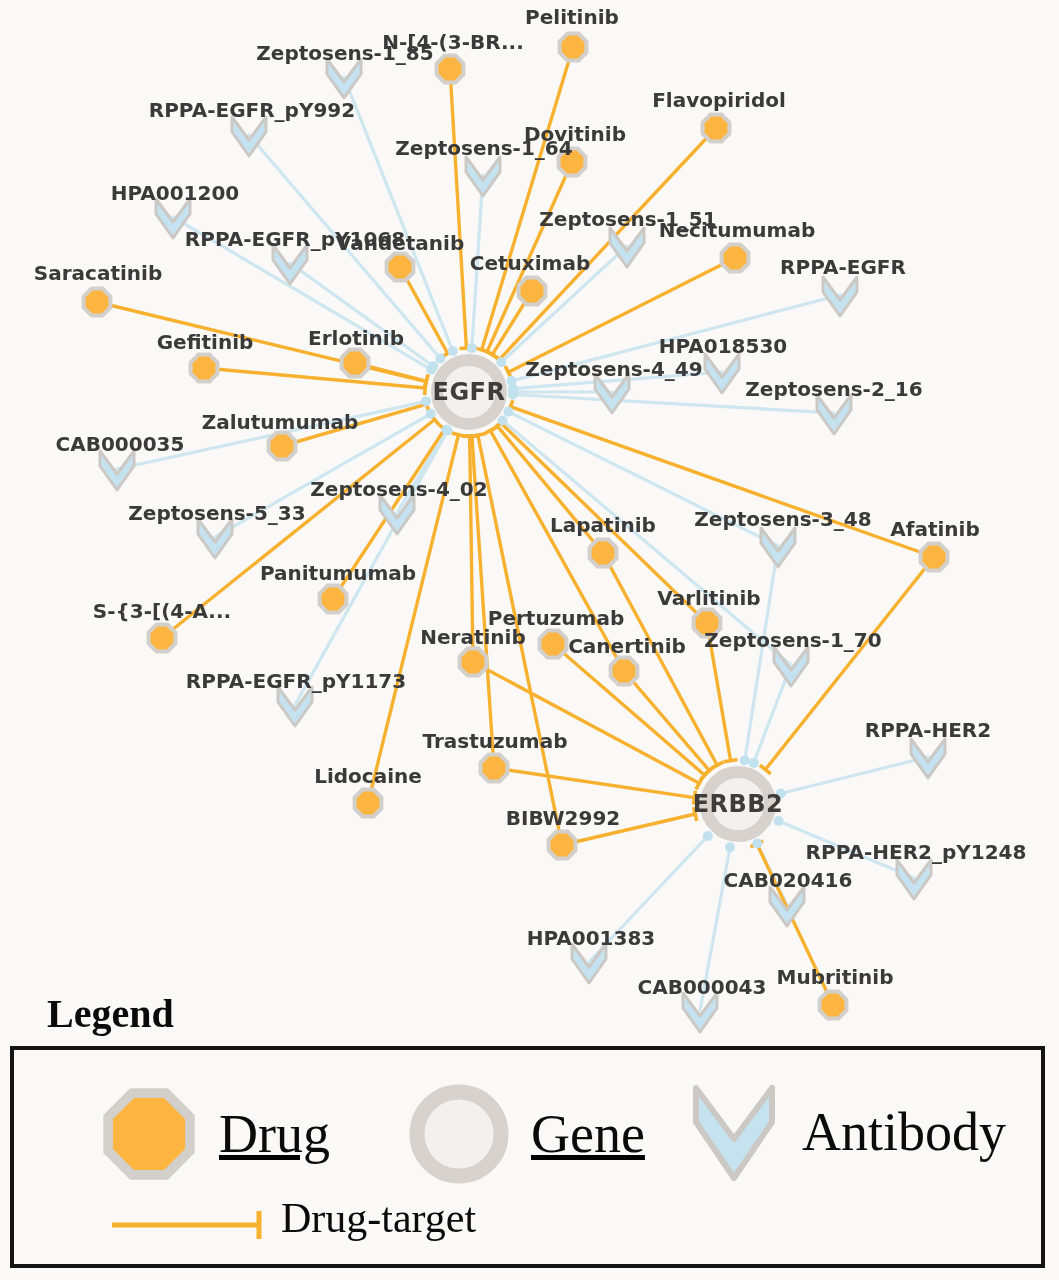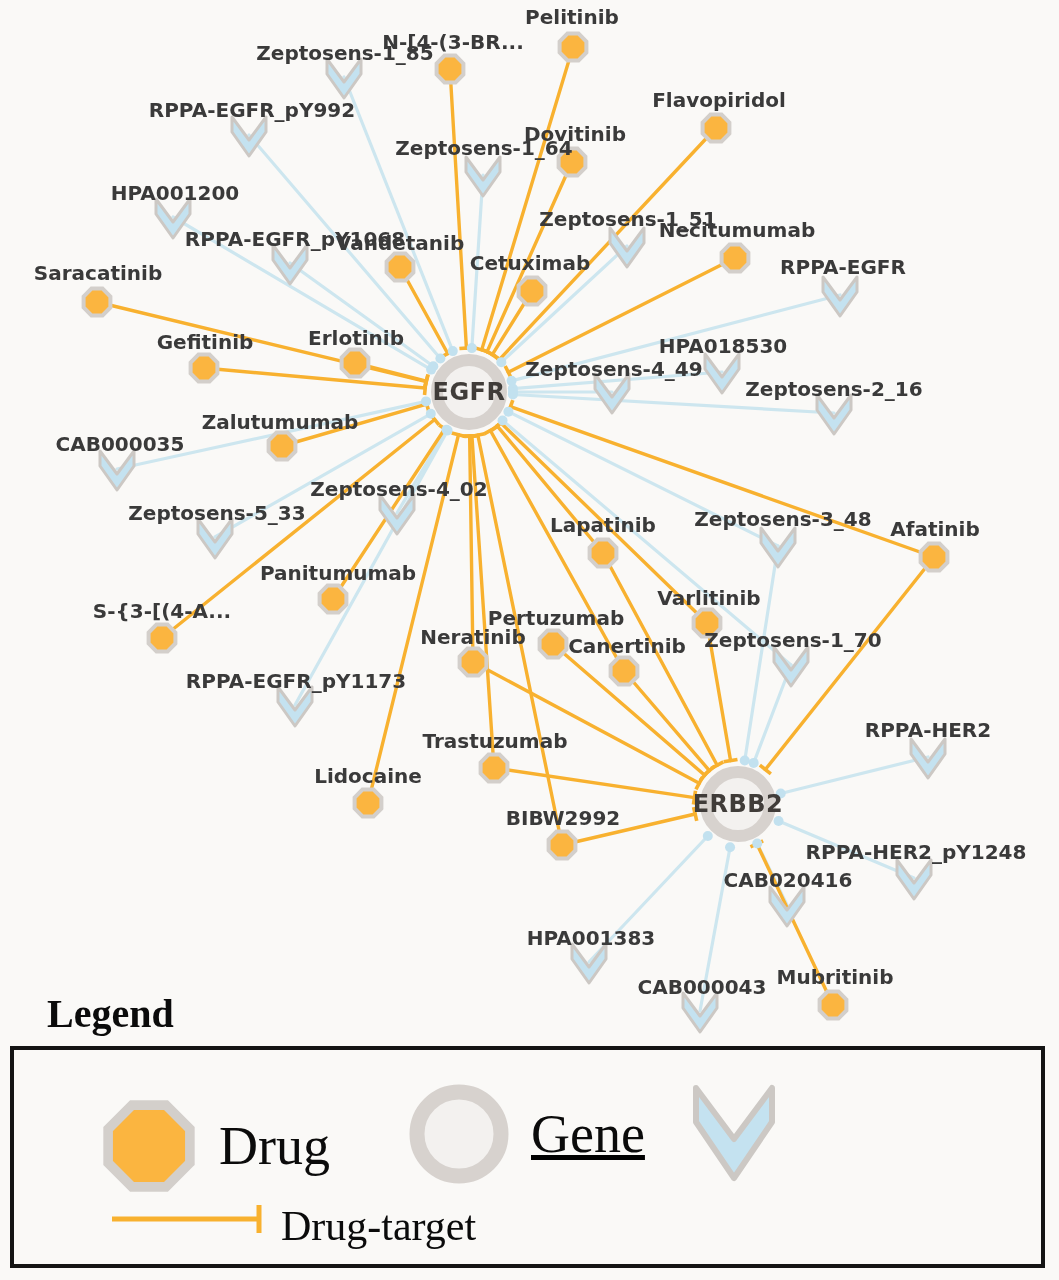--- a/index.html
+++ b/index.html
@@ -13,25 +13,25 @@
   .glabel{font:700 24px "DejaVu Sans","Liberation Sans",sans-serif;fill:#403C39;letter-spacing:.5px;}
   .legend-title{
     position:absolute;left:12px;top:990px;
     font:bold 40px "Liberation Serif","DejaVu Serif",serif;color:#0B0B0B;margin-left:35px;
   }
   .legend-box{
     position:absolute;left:10px;top:1046px;width:1035px;height:222px;
     border:4px solid #141414;box-sizing:border-box;background:#FAF9F7;
   }
   .li{position:absolute;display:flex;align-items:center;gap:20px;height:104px;}
-  .li-drug{left:85px;top:44px;}
+  .li-drug{left:85px;top:32px;text-decoration:underline;}
   .li-gene{left:393px;top:32px;text-decoration:underline;}
   .li-antibody{left:672px;top:30px;}
   .li-label{font:400 54px "Liberation Serif","DejaVu Serif",serif;color:#0B0B0B;}
-  .le{position:absolute;display:flex;align-items:flex-start;gap:12px;height:40px;}
+  .le{position:absolute;display:flex;align-items:flex-end;gap:12px;height:40px;}
   .le-drug{left:95px;top:152px;}
   .le-antibody{left:548px;top:152px;}
   .le-label{font:400 42px "Liberation Serif","DejaVu Serif",serif;color:#0B0B0B;}
 </style>
 </head>
 <body>
 
 <svg id="graph" width="1059" height="1280" viewBox="0 0 1059 1280">
     <g>
       <line x1="344" y1="77" x2="452.77079710656193" y2="351.10240870853613" stroke="#CDE6EF" stroke-width="3.2" stroke-linecap="round"></line>
@@ -260,20 +260,21 @@
     <svg width="104" height="104" viewBox="-52 -52 104 104">
       <circle cx="0" cy="0" r="42" fill="#F3F1EF" stroke="#D7D2CE" stroke-width="15"></circle>
     </svg>
     <span class="li-label">Gene</span>
   </div>
 
   <div class="li li-antibody">
     <svg width="96" height="108" viewBox="-48 -52 96 108">
       <path d="M -38,-42 L 0,9 L 38,-42 L 38,-8 L 0,48 L -38,-8 Z" fill="#C4E2F0" stroke="#CCC8C4" stroke-width="6" stroke-linejoin="round"></path>
     </svg>
+    <span class="li-label">Antibody</span>
   </div>
 
   <div class="le le-drug">
     <svg width="160" height="34" viewBox="0 0 160 34">
       <line x1="3" y1="17" x2="150" y2="17" stroke="#F8B12F" stroke-width="5"></line>
       <line x1="150" y1="3" x2="150" y2="31" stroke="#F8B12F" stroke-width="5"></line>
     </svg>
     <span class="le-label">Drug-target</span>
   </div>
 

